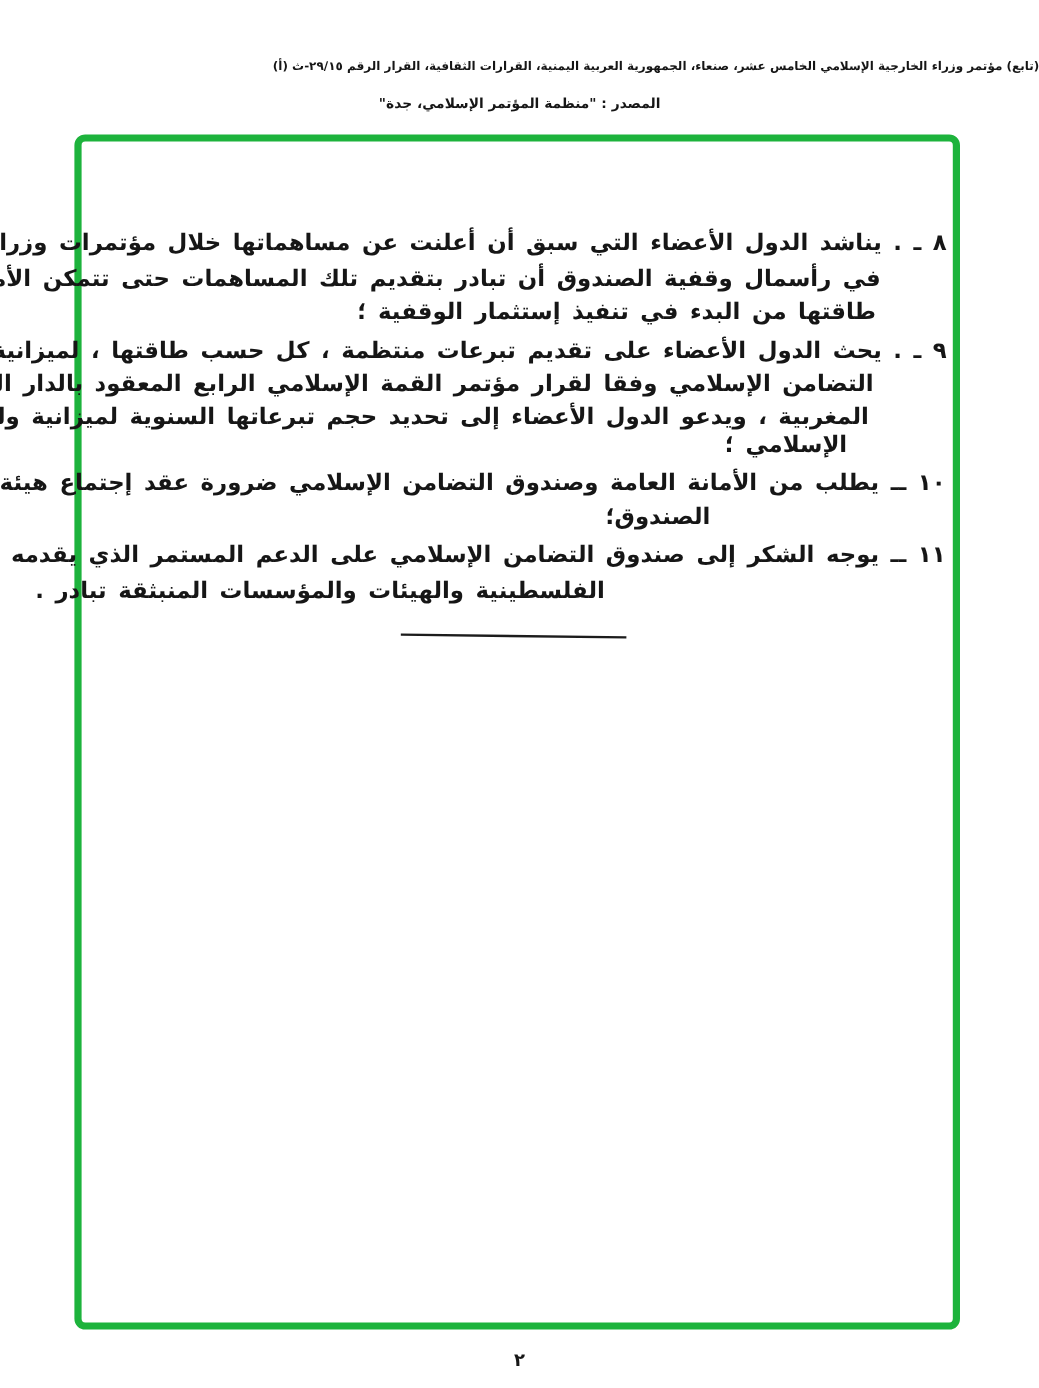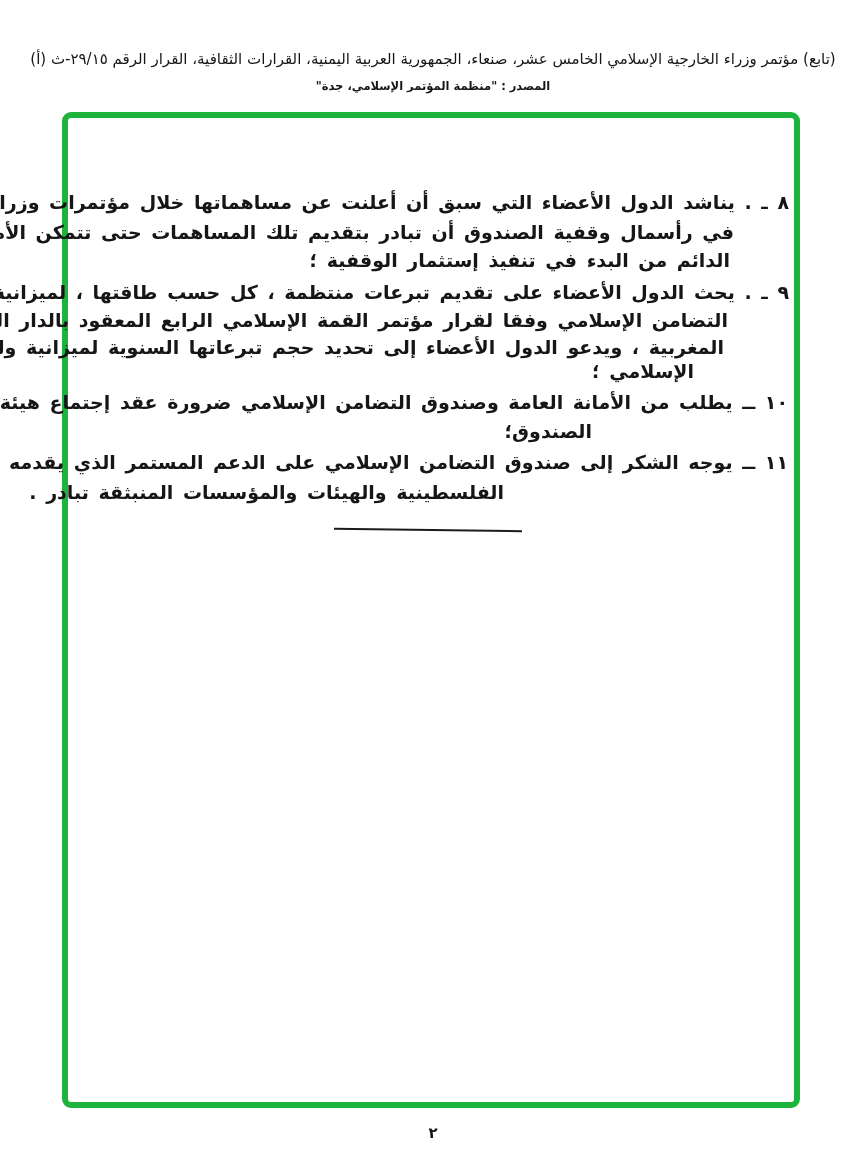--- a/index.html
+++ b/index.html
@@ -1,22 +1,22 @@
 <!DOCTYPE html>
 <html><head>
 <meta charset="utf-8">
 <style>
   html, body { margin:0; padding:0; background:#ffffff; }
   .page {
     position:relative; width:866px; height:1157px; background:#ffffff;
     font-family:"DejaVu Sans", sans-serif; color:#161616; overflow:hidden;
   }
   .hdr1 {
-    position:absolute; top:50px; left:0; right:0; text-align:center;
-    direction:rtl; font-size:15px; font-weight:normal; letter-spacing:0;
+    position:absolute; top:50px; left:0; right:0; text-align:right;
+    direction:rtl; font-size:10px; font-weight:bold; letter-spacing:0;
   }
   .hdr2 {
     position:absolute; top:79px; left:0; right:0; text-align:center;
     direction:rtl; font-size:11.5px; font-weight:bold;
   }
   .gbox {
     position:absolute; left:62px; top:112px; width:726px; height:984px;
     border:6px solid #1db33c; border-radius:9px; background:#ffffff;
   }
   .line {
@@ -38,26 +38,26 @@
 <div class="page">
 
   <div class="hdr1">(تابع) مؤتمر وزراء الخارجية الإسلامي الخامس عشر، صنعاء، الجمهورية العربية اليمنية، القرارات الثقافية، القرار الرقم ٢٩/١٥-ث (أ)</div>
 
   <div class="hdr2">المصدر : "منظمة المؤتمر الإسلامي، جدة"</div>
 
   <div class="gbox">
 
     <div class="line" style="top:73px;  right:5px;">٨ ـ . يناشد الدول الأعضاء التي سبق أن أعلنت عن مساهماتها خلال مؤتمرات وزراء الخارجية السابقة</div>
     <div class="line" style="top:103px; right:60px;">في رأسمال وقفية الصندوق أن تبادر بتقديم تلك المساهمات حتى تتمكن الأمانة العامة والمجلس</div>
-    <div class="line" style="top:131px; right:64px;">الدائم من البدء في تنفيذ إستثمار الوقفية ؛</div>
+    <div class="line" style="top:131px; right:64px;">طاقتها من البدء في تنفيذ إستثمار الوقفية ؛</div>
 
     <div class="line" style="top:163px; right:5px;">٩ ـ . يحث الدول الأعضاء على تقديم تبرعات منتظمة ، كل حسب طاقتها ، لميزانية وقفية صندوق</div>
     <div class="line" style="top:191px; right:66px;">التضامن الإسلامي وفقا لقرار مؤتمر القمة الإسلامي الرابع المعقود بالدار البيضاء ، المملكة</div>
     <div class="line" style="top:218px; right:70px;">المغربية ، ويدعو الدول الأعضاء إلى تحديد حجم تبرعاتها السنوية لميزانية ولوقفية صندوق التضامن</div>
-    <div class="line" style="top:242px; right:100px;text-align:right;">الإسلامي ؛</div>
+    <div class="line" style="top:242px; right:88px;text-align:right;">الإسلامي ؛</div>
 
     <div class="line" style="top:273px; right:6px;">١٠ ــ يطلب من الأمانة العامة وصندوق التضامن الإسلامي ضرورة عقد إجتماع هيئة نظار وقفية</div>
     <div class="line" style="top:302px; right:202px;">الصندوق؛</div>
 
     <div class="line" style="top:333px; right:6px;">١١ ــ يوجه الشكر إلى صندوق التضامن الإسلامي على الدعم المستمر الذي يقدمه إلى منظمة التحرير</div>
     <div class="line" style="top:363px; right:290px;">الفلسطينية والهيئات والمؤسسات المنبثقة تبادر .</div>
 
     <div class="sep"></div>
   </div>
 

